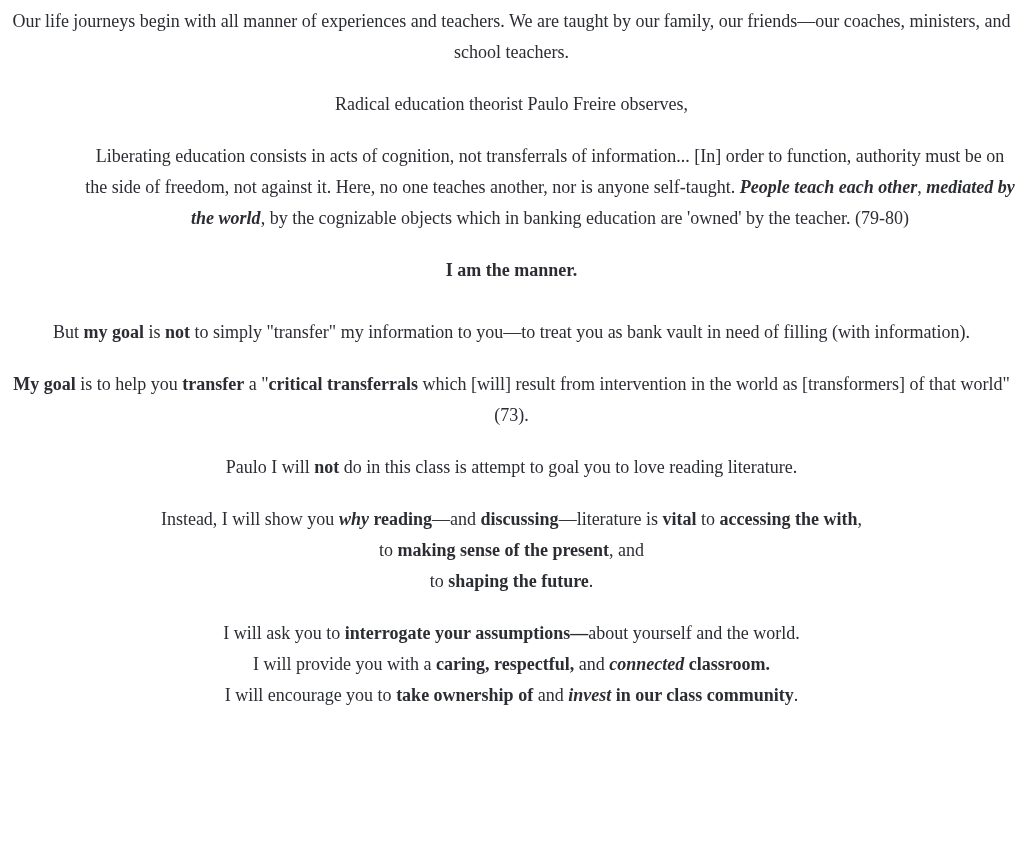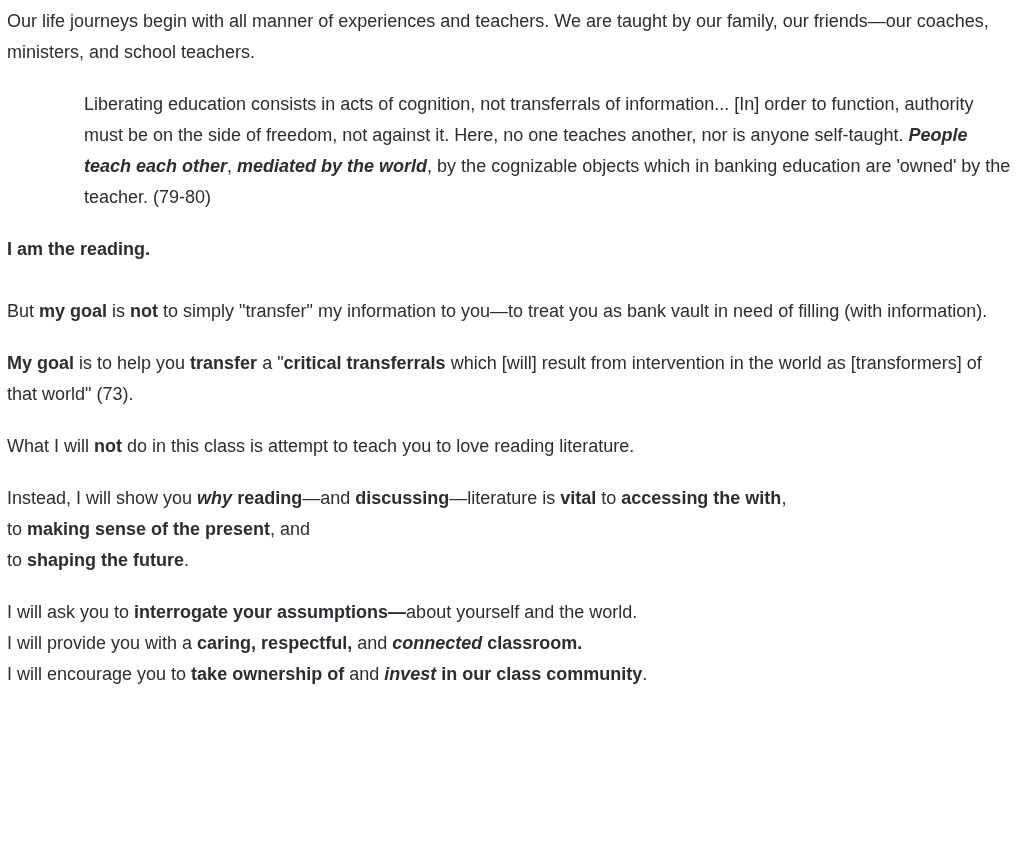--- a/index.html
+++ b/index.html
@@ -8,42 +8,44 @@
     background: #ffffff;
   }
   .page {
     position: relative;
     width: 1023px;
     height: 860px;
     overflow: hidden;
     background: #ffffff;
   }
   .post-body {
-    font-family: Liberation Sans, sans-serif;
+    font-family: Liberation Serif, serif;
     font-size: 18px;
     line-height: 31px;
     padding: 6px 7px 0 7px;
     text-rendering: optimizeLegibility;
+    text-align: center;
   }
   .post-body p {
     margin: 0 0 21px 0;
   }
   .post-body blockquote {
     margin: 0 0 21px 77px;
     padding: 0;
   }
   .post-body b { font-weight: bold; }
   .post-body i { font-style: italic; }
 </style>
 </head>
 <body>
 
 <div class="page">
   <div class="post-body" style="color: rgb(43, 45, 51);">
       <p><span>Our life journeys begin with all manner of experiences and teachers. We are taught by our family, our friends—our coaches, ministers, and school teachers.</span></p>
+      <p><span>Radical education theorist Paulo Freire observes,</span></p>
       <blockquote><span>Liberating education consists in acts of cognition, not transferrals of information... [In] order to function, authority must be on the side of freedom, not against it. Here, no one teaches another, nor is anyone self-taught. </span><b><i>People teach each other</i></b><span>, </span><b><i>mediated by the world</i></b><span>, by the cognizable objects which in banking education are 'owned' by the teacher. (79-80)</span></blockquote>
-      <p><b>I am the reading.</b><br><br><span>But </span><b>my goal</b><span> is </span><b>not</b><span> to simply "transfer" my information to you—to treat you as bank vault in need of filling (with information).</span></p>
+      <p><b>I am the manner.</b><br><br><span>But </span><b>my goal</b><span> is </span><b>not</b><span> to simply "transfer" my information to you—to treat you as bank vault in need of filling (with information).</span></p>
       <p><b>My goal</b><span> is to help you </span><b>transfer</b><span> a "</span><b>critical transferrals</b><span> which [will] result from intervention in the world as [transformers] of that world" (73).</span></p>
-      <p><span>What I will </span><b>not</b><span> do in this class is attempt to teach you to love reading literature.</span></p>
+      <p><span>Paulo I will </span><b>not</b><span> do in this class is attempt to goal you to love reading literature.</span></p>
       <p><span>Instead, I will show you </span><b><i>why</i></b><span> </span><b>reading</b><span>—and </span><b>discussing</b><span>—literature is </span><b>vital</b><span> to </span><b>accessing the with</b><span>,</span><br><span>to </span><b>making sense of the present</b><span>, and</span><br><span>to </span><b>shaping the future</b><span>.</span></p>
       <p><span>I will ask you to </span><b>interrogate your assumptions—</b><span>about yourself and the world.</span><br><span>I will provide you with a </span><b>caring, respectful,</b><span> and </span><b><i>connected</i></b><span> </span><b>classroom.</b><br><span>I will encourage you to </span><b>take ownership of</b><span> and </span><b><i>invest</i></b><span> </span><b>in our class community</b><span>.</span></p>
     </div>
 </div>
 
 </body></html>

